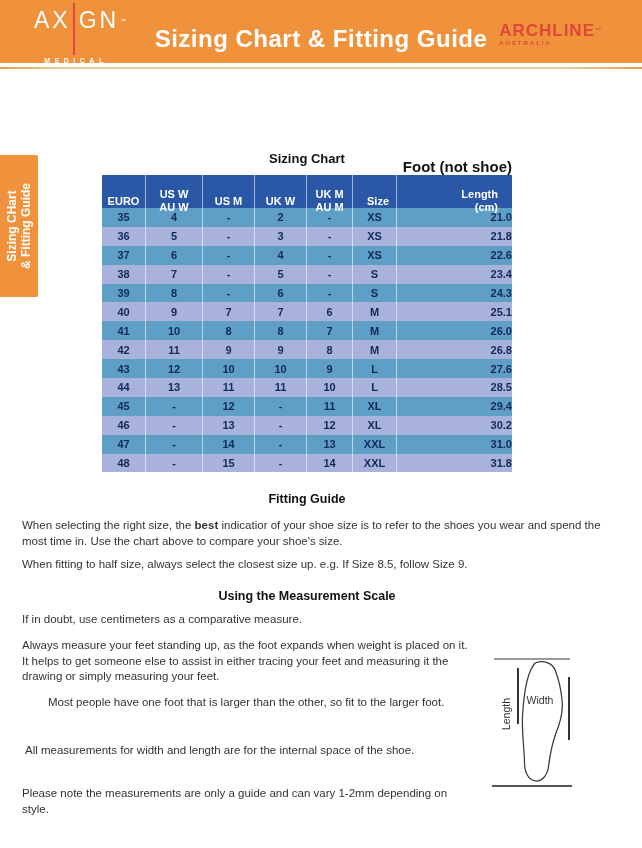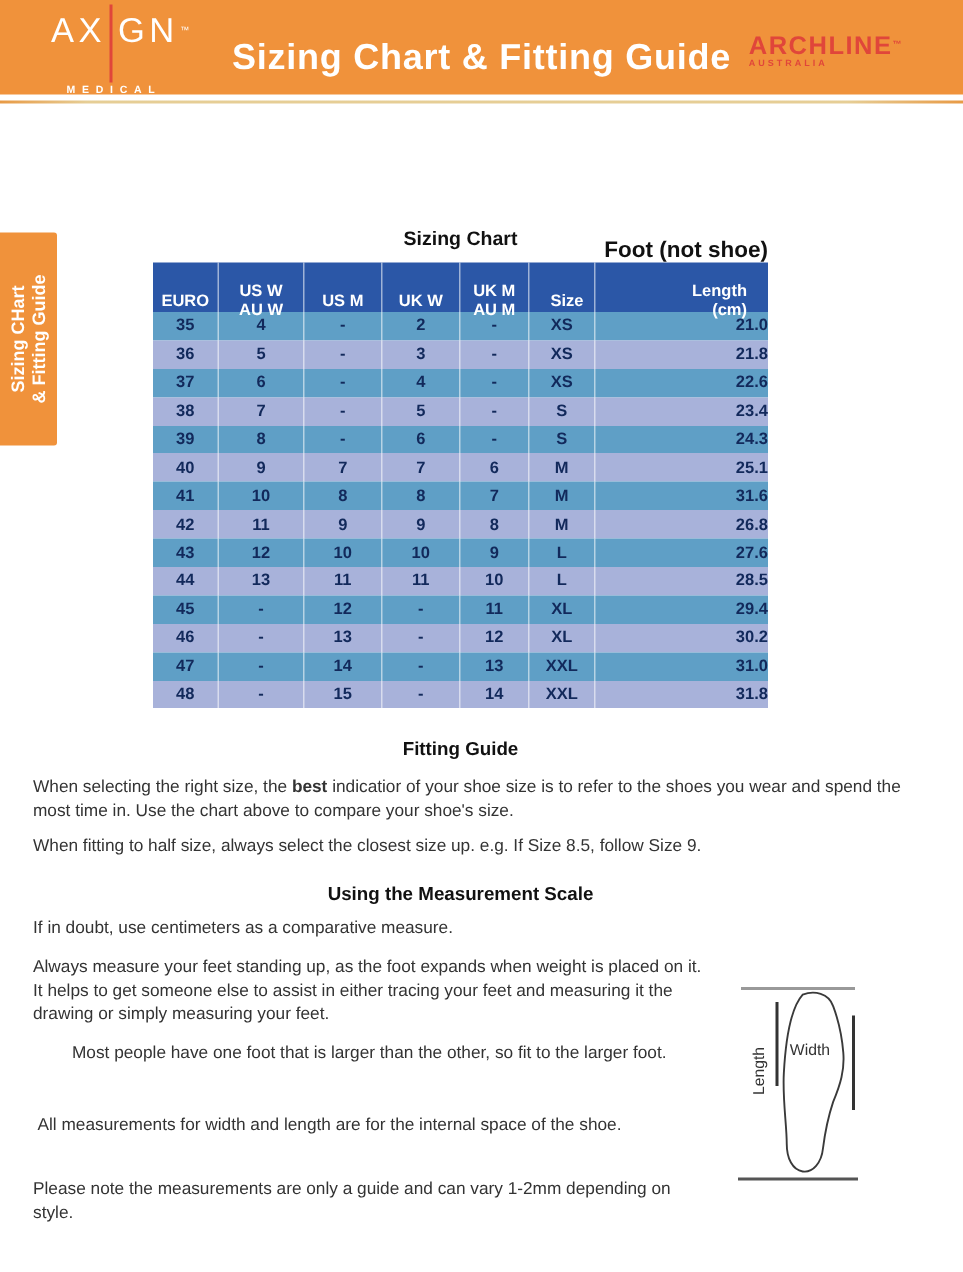--- a/index.html
+++ b/index.html
@@ -186,21 +186,21 @@
           <div class="td col5">M</div>
           <div class="td col6">25.1</div>
         </div>
         <div class="tr dark">
           <div class="td col0">41</div>
           <div class="td col1">10</div>
           <div class="td col2">8</div>
           <div class="td col3">8</div>
           <div class="td col4">7</div>
           <div class="td col5">M</div>
-          <div class="td col6">31.6</div>
+          <div class="td col6">26.0</div>
         </div>
         <div class="tr light">
           <div class="td col0">42</div>
           <div class="td col1">11</div>
           <div class="td col2">9</div>
           <div class="td col3">9</div>
           <div class="td col4">8</div>
           <div class="td col5">M</div>
           <div class="td col6">26.8</div>
         </div>

